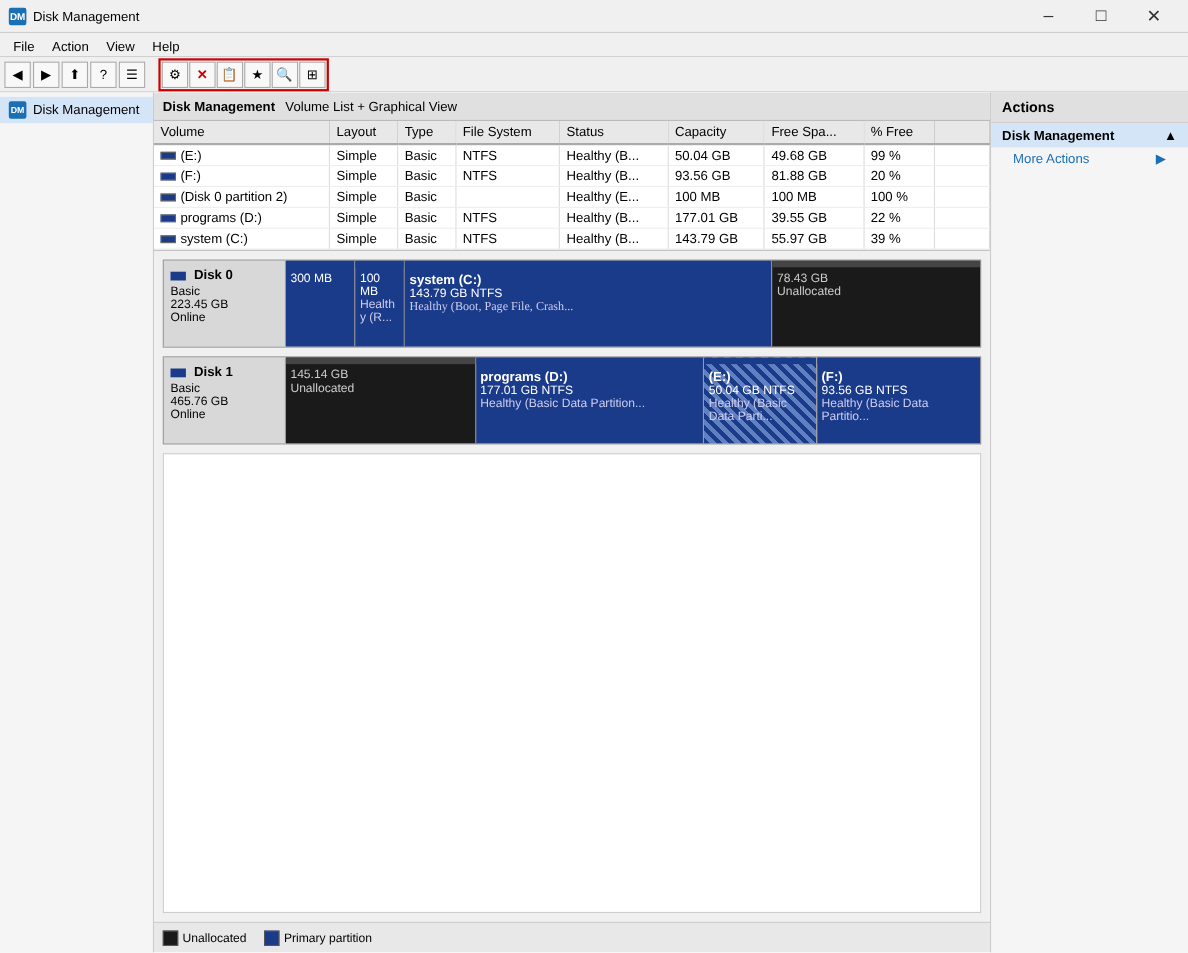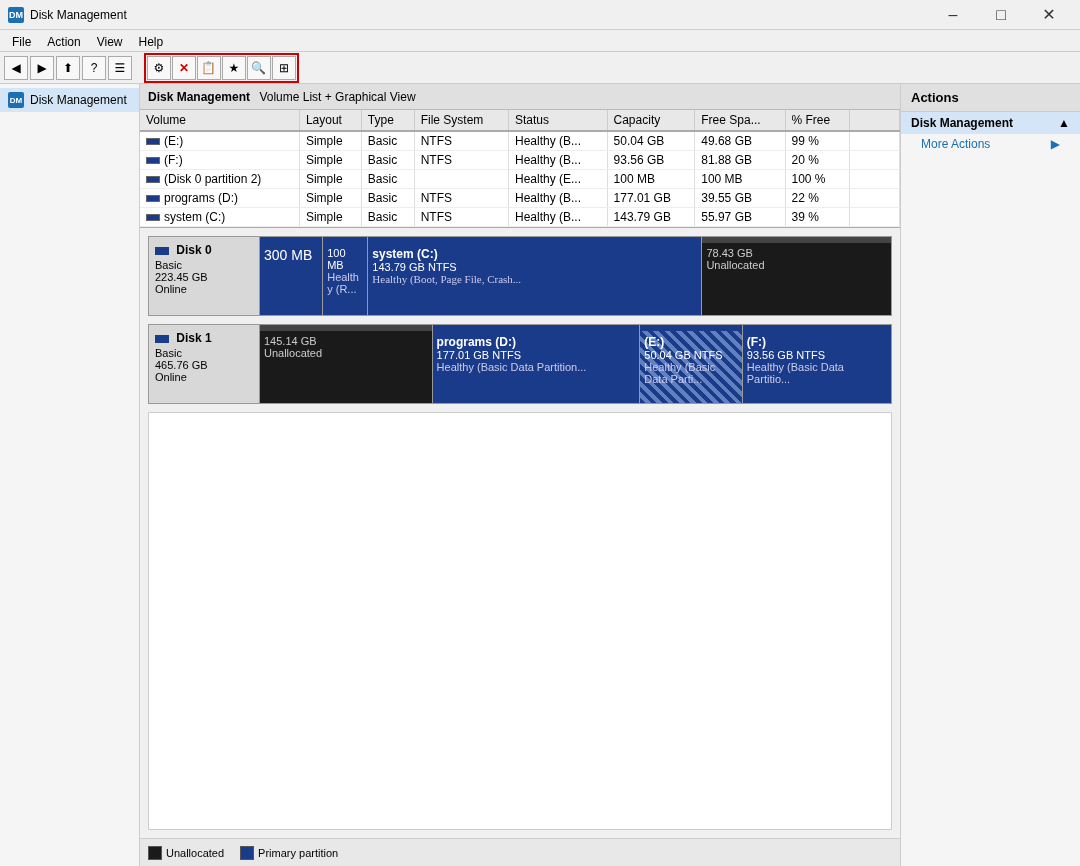--- a/index.html
+++ b/index.html
@@ -467,21 +467,21 @@
             <span style="display:inline-block;width:14px;height:8px;background:#1a3a8a;margin-right:4px;vertical-align:middle;"></span>
             <span>Disk 0</span>
           </div>
           <div>Basic</div>
           <div>223.45 GB</div>
           <div>Online</div>
         </div>
         <div class="disk-partitions" id="disk0-partitions">
         <div class="partition primary" style="flex: 3 1 0%;">
               <div style="height: 6px; margin: -4px -4px 4px; background: rgb(26, 58, 138); flex-shrink: 0;"></div>
-              <div style="font-size: 14px; color: white;">300 MB</div>
+              <div style="font-size: 11px; color: white;">300 MB</div>
             </div>
             <div class="partition primary" style="flex: 2 1 0%;">
               <div style="height: 6px; margin: -4px -4px 4px; background: rgb(26, 58, 138); flex-shrink: 0;"></div>
               <div style="font-size: 11px; color: white;">100 MB</div>
               <div style="font-size: 11px; color: rgb(204, 204, 238); word-break: break-word;">Healthy (R...</div>
             </div>
             <div class="partition primary" style="flex: 18 1 0%;">
               <div style="height: 6px; margin: -4px -4px 4px; background: rgb(26, 58, 138); flex-shrink: 0;"></div>
               <div style="font-weight: bold; font-size: 12px; color: white;">system (C:)</div>
               <div style="font-size: 11px; color: white;">143.79 GB NTFS</div>

